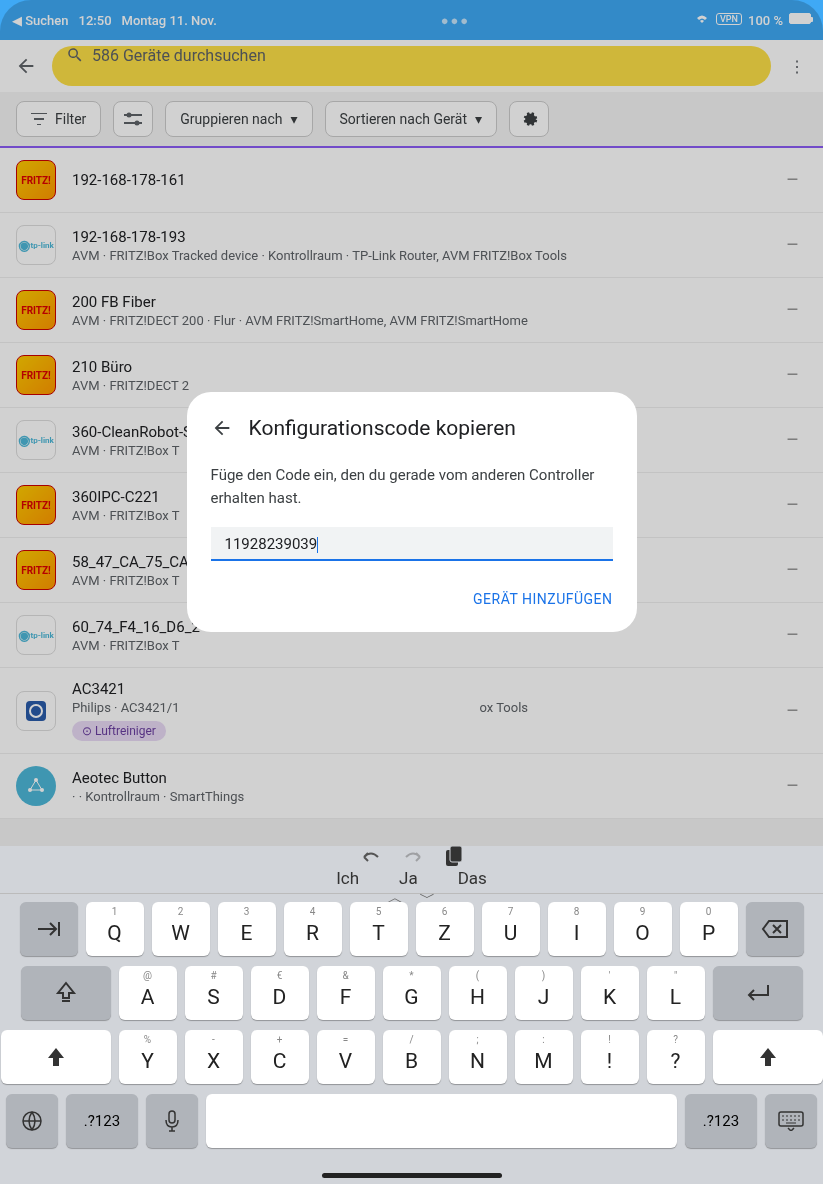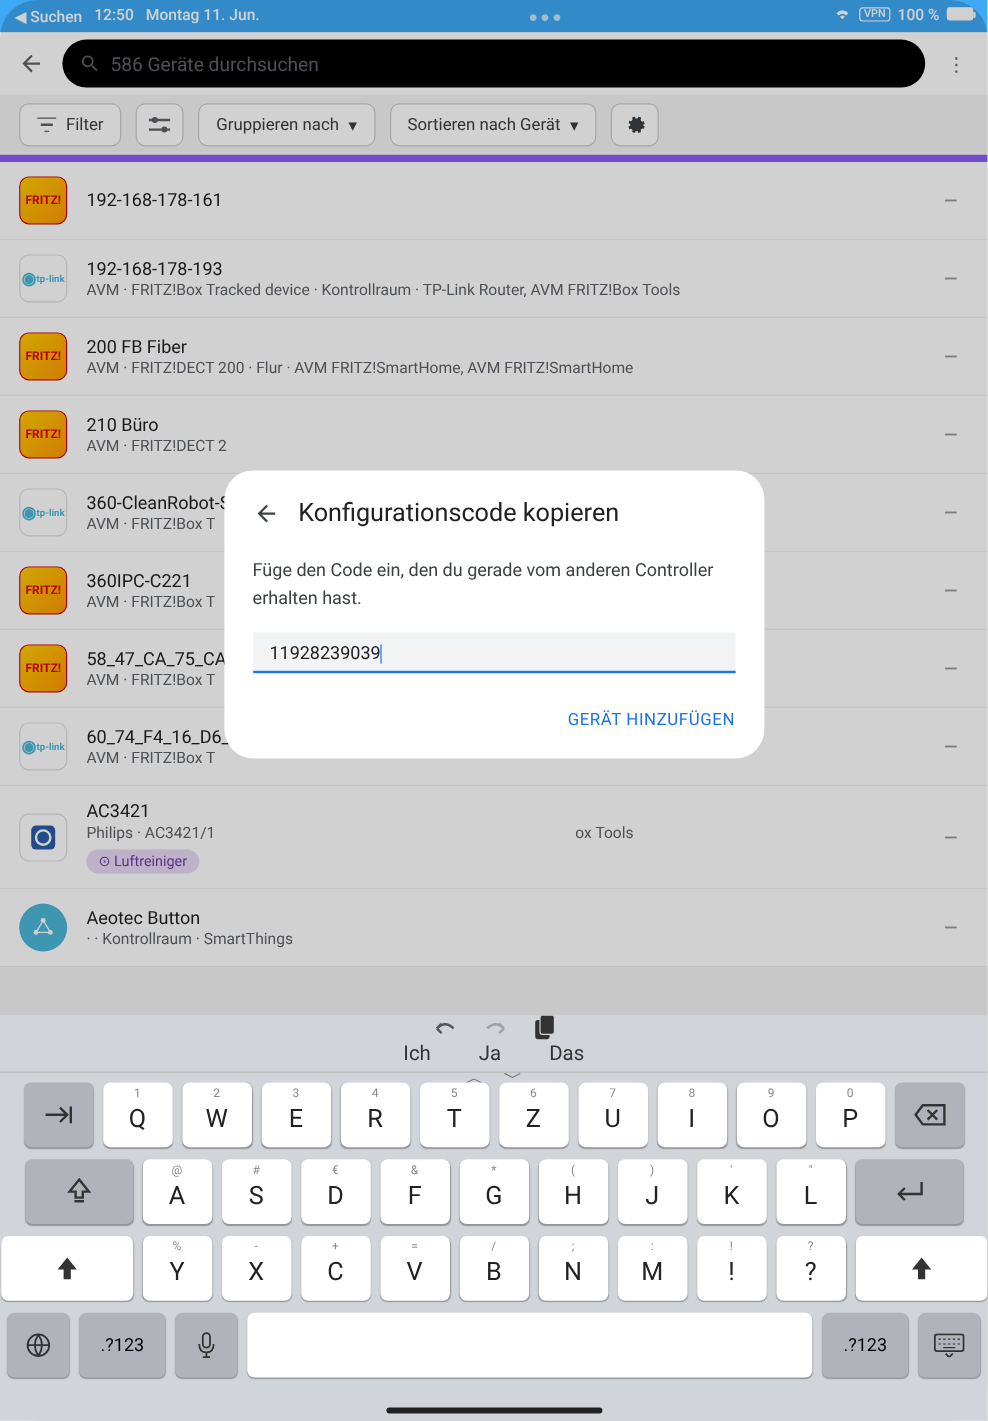--- a/index.html
+++ b/index.html
@@ -1,31 +1,31 @@
 <!DOCTYPE html>
 <html><head>
 <meta charset="utf-8">
 <style>
 * { margin: 0; padding: 0; box-sizing: border-box; font-family: -apple-system, BlinkMacSystemFont, "Segoe UI", Roboto, sans-serif; }
 body { width: 823px; height: 1184px; background: #f5f5f5; position: relative; overflow: hidden; }
 
-.status-bar { height: 27px; background: #3fa9f5; color: white; display: flex; align-items: center; padding: 0 12px; font-size: 13px; font-weight: 500; }
+.status-bar { height: 40px; background: #3fa9f5; color: white; display: flex; align-items: center; padding: 0 12px; font-size: 13px; font-weight: 500; }
 .status-left { display: flex; gap: 10px; align-items: center; }
 .status-center { flex: 1; text-align: center; color: rgba(255,255,255,0.7); letter-spacing: 2px; }
 .status-right { display: flex; gap: 6px; align-items: flex-start; }
 .vpn-badge { border: 1px solid white; border-radius: 3px; padding: 0 3px; font-size: 9px; }
 .battery-icon { width: 22px; height: 11px; border: 1px solid white; border-radius: 2px; position: relative; background: white; }
 .battery-icon::after { content: ''; position: absolute; right: -3px; top: 3px; width: 2px; height: 5px; background: white; border-radius: 0 1px 1px 0; }
 
 .header { height: 52px; background: white; display: flex; align-items: center; padding: 0 12px; gap: 12px; }
 .back-btn { width: 28px; height: 28px; display: flex; align-items: center; justify-content: center; color: #5f6368; }
-.search-box { flex: 1; background: #000000; border-radius: 24px; height: 40px; display: flex; align-items: center; padding: 0 14px; color: #5f6368; gap: 8px; }
+.search-box { flex: 1; background: #fde047; border-radius: 24px; height: 40px; display: flex; align-items: flex-start; padding: 0 14px; color: #5f6368; gap: 8px; }
 .more-btn { width: 28px; text-align: center; color: #5f6368; }
 
-.toolbar { height: 56px; display: flex; align-items: center; padding: 0 16px; gap: 12px; border-bottom: 6px solid #8b5cf6; }
+.toolbar { height: 56px; display: flex; align-items: center; padding: 0 16px; gap: 12px; border-bottom: 2px solid #8b5cf6; }
 .chip { background: white; border: 1px solid #ccc; border-radius: 8px; height: 36px; display: flex; align-items: center; padding: 0 14px; gap: 8px; font-size: 14px; color: #3c4043; }
 .chip.icon-only { padding: 0 10px; }
 
 .device-list { background: white; }
 .device-row { display: flex; align-items: center; padding: 12px 16px; border-bottom: 1px solid #eee; gap: 16px; }
 .device-icon { width: 40px; height: 40px; border-radius: 8px; display: flex; align-items: center; justify-content: center; font-size: 10px; font-weight: bold; }
 .device-icon.fritz { background: linear-gradient(135deg, #ffcc00, #ff9900); color: #d00; border: 1px solid #c00; }
 .device-icon.tplink { background: white; border: 1px solid #ddd; color: #4db8d8; }
 .device-icon.philips { background: white; border: 1px solid #ddd; }
 .device-icon.aeotec { background: #4db8d8; color: white; border-radius: 50%; }
@@ -68,21 +68,21 @@
 
 svg { display: block; }
 </style>
 </head>
 <body>
 
 <div class="status-bar">
   <div class="status-left">
     <span>◀ <span>Suchen</span></span>
     <span>12:50</span>
-    <span>Montag 11. Jun.</span>
+    <span>Montag 11. Nov.</span>
   </div>
   <div class="status-center">●●●</div>
   <div class="status-right">
     <span>
       <svg width="16" height="12" viewBox="0 0 16 12">
           <path d="M8 10 L6 8 Q8 6 10 8 Z M3 5 Q8 0 13 5 L11 7 Q8 4 5 7 Z" fill="white"></path>
         </svg>
     </span>
     <span class="vpn-badge">VPN</span>
     <span>100 %</span>

